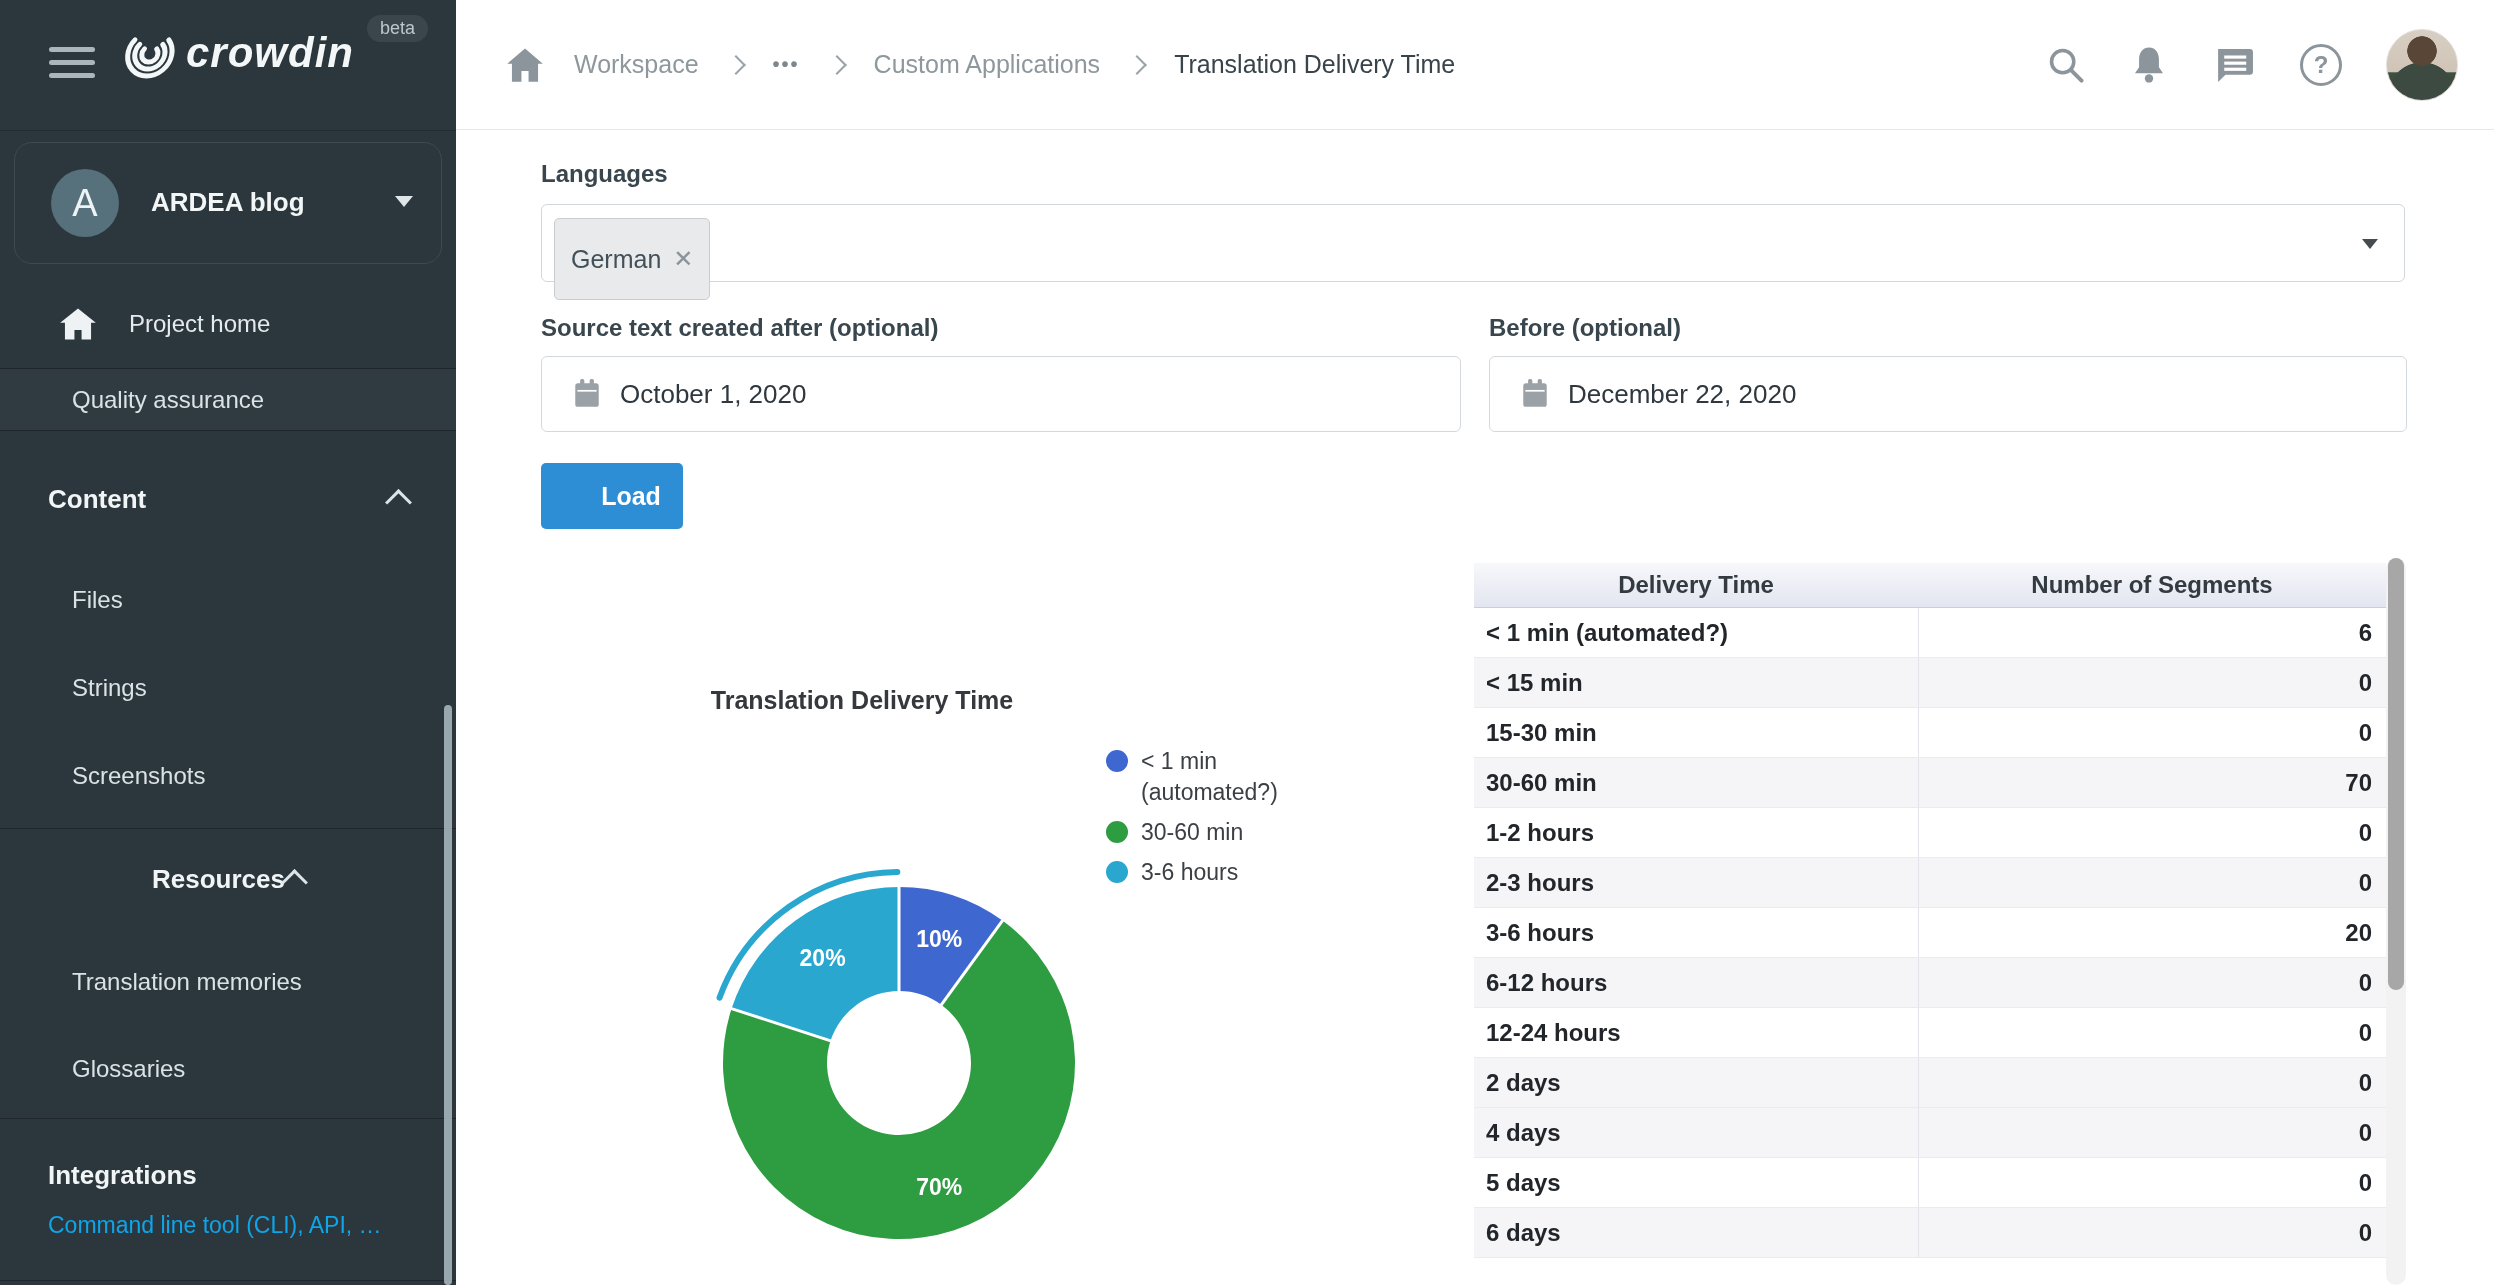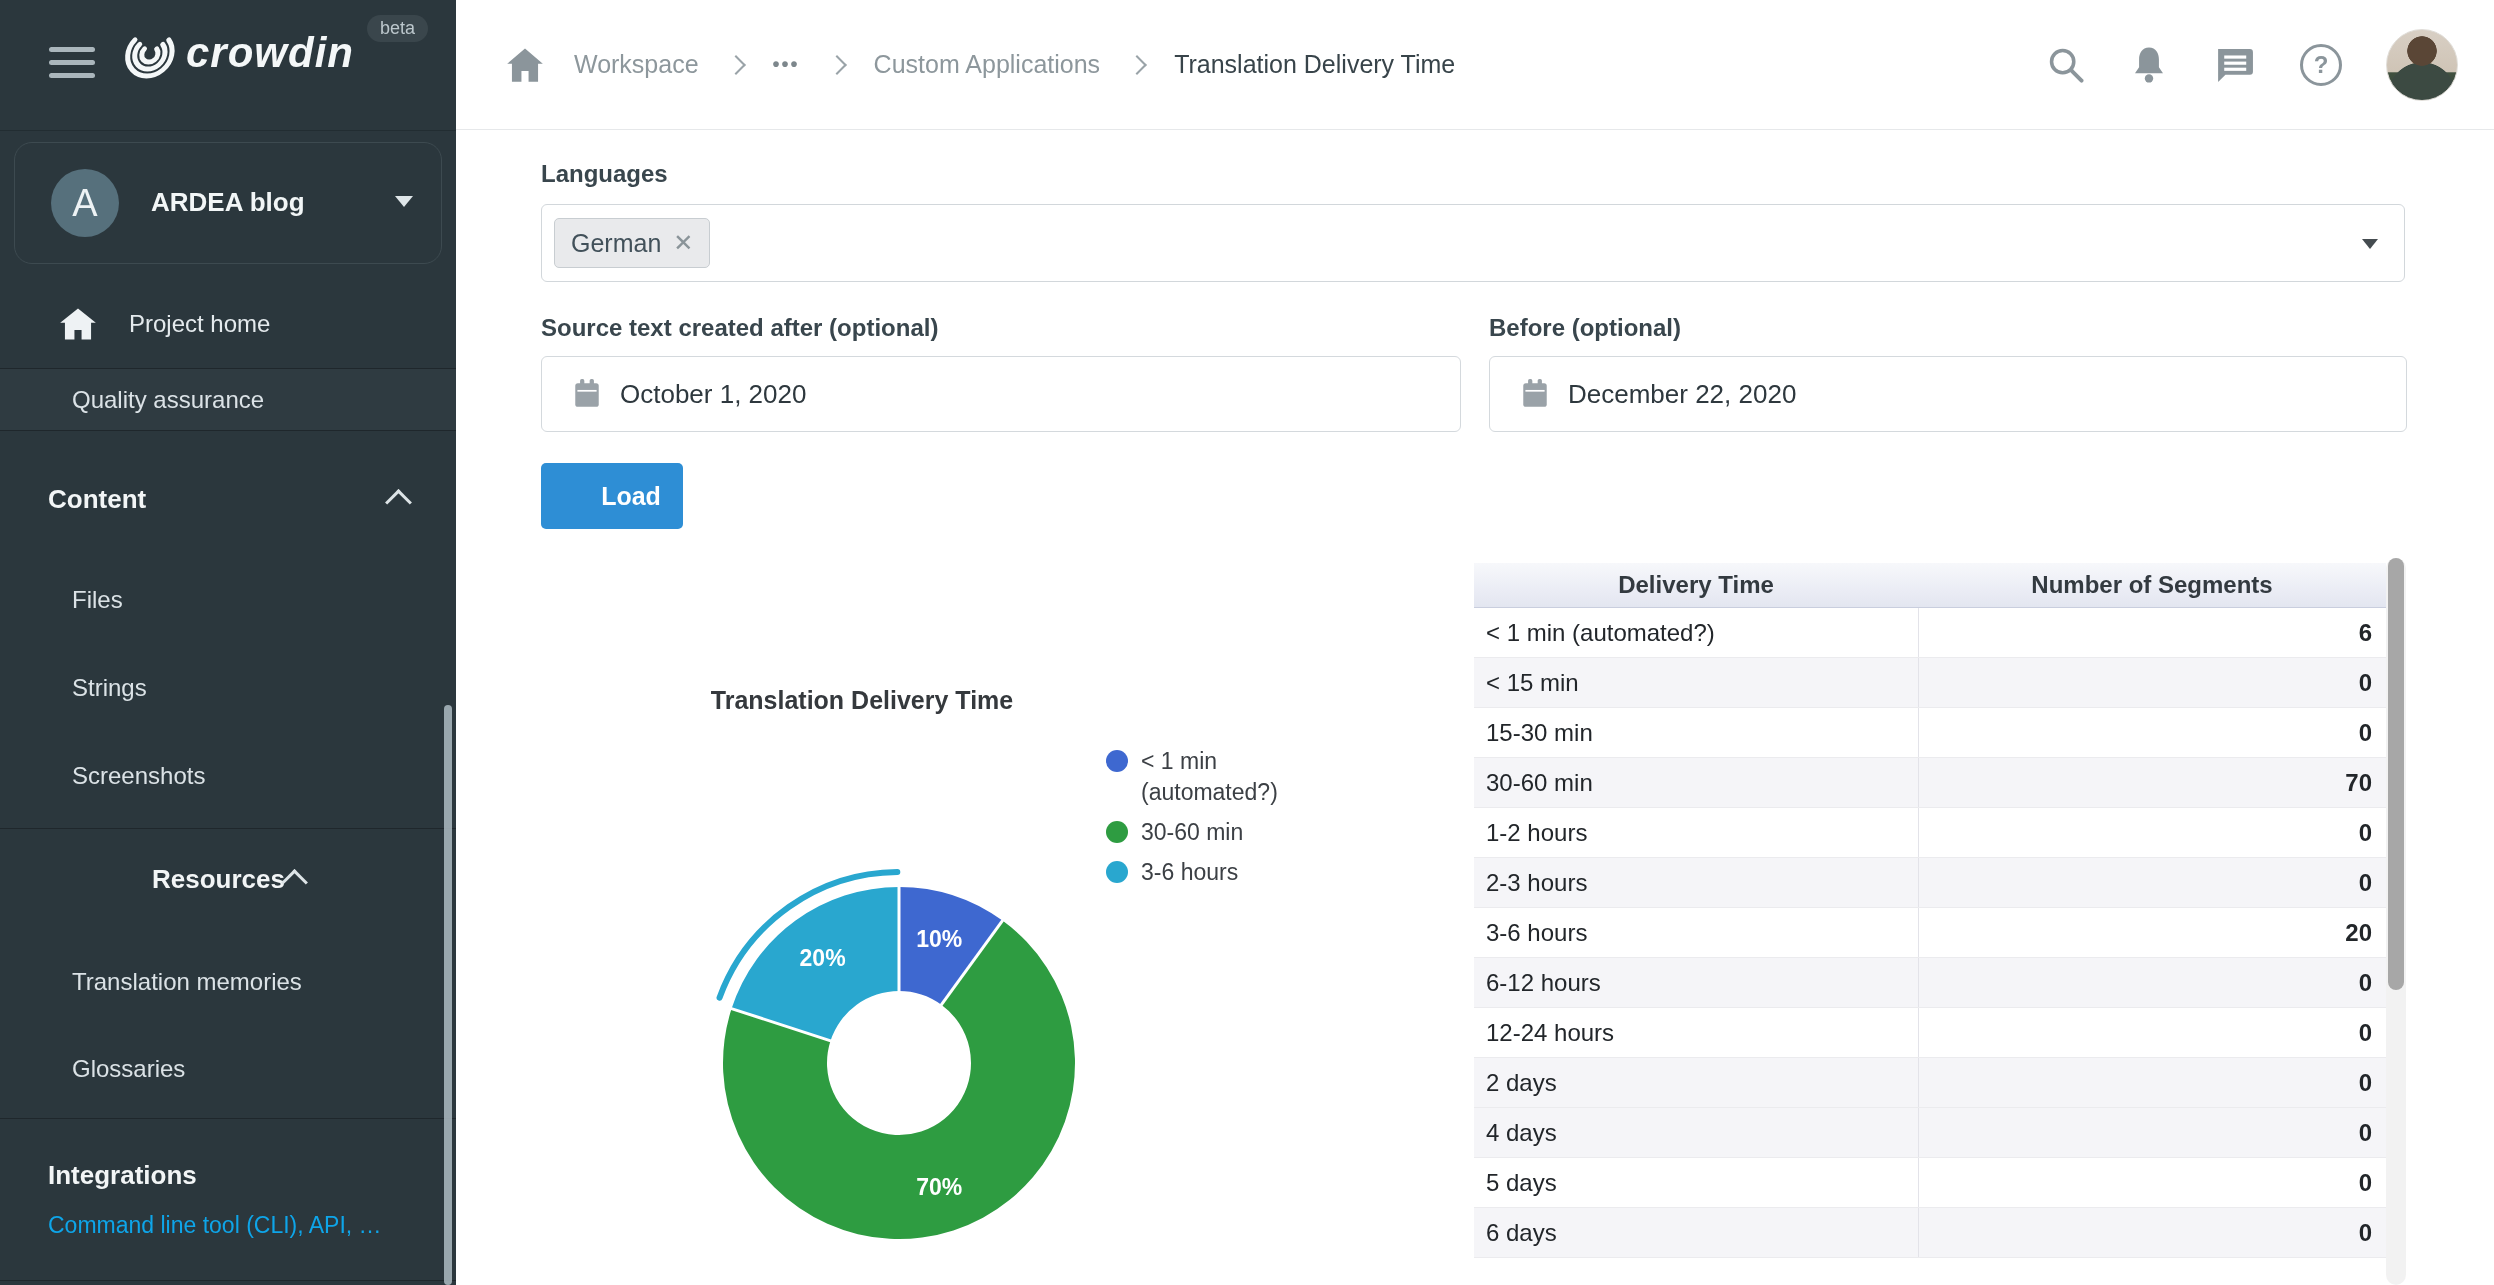--- a/index.html
+++ b/index.html
@@ -45,42 +45,42 @@
   .avatar{width:70px;height:70px;border-radius:50%;cursor:pointer;border:1px solid #e0ddd8;
     background:
       radial-gradient(circle at 50% 30%, #5a4636 0%, #5a4636 24%, transparent 25%),
       radial-gradient(circle at 50% 95%, #3c4a42 0%, #3c4a42 45%, transparent 46%),
       radial-gradient(circle at 50% 45%, #c9a88e 0%, #c9a88e 18%, transparent 19%),
       linear-gradient(180deg,#d8cfc4 0%,#cfc4b6 60%,#40503f 61%,#36443a 100%);}
   
   .field-label{position:absolute;font-size:24px;font-weight:700;color:#39464d;}
   .select-box{position:absolute;left:541px;top:204px;width:1862px;height:76px;border:1px solid #d2d7db;border-radius:6px;background:#fff;cursor:pointer;}
   .chip{position:absolute;left:12px;top:13px;height:48px;background:#e9eaec;border:1px solid #c8cdd1;border-radius:5px;
-    display:flex;align-items:center;padding:0 16px;gap:12px;}
+    display:flex;align-items:center;padding:16px 16px;gap:12px;}
   .chip-label{font-size:25px;color:#42515a;}
   .chip-x{font-size:24px;color:#8a9499;cursor:pointer;}
   .select-caret{position:absolute;right:26px;top:34px;width:0;height:0;border-left:8px solid transparent;border-right:8px solid transparent;border-top:10px solid #454c50;}
   .date-input{position:absolute;top:356px;height:74px;border:1px solid #d4d9dd;border-radius:6px;background:#fff;display:flex;align-items:center;cursor:text;}
   .date-text{font-size:26px;color:#2e383e;margin-left:18px;}
   .load-btn{position:absolute;left:541px;top:463px;width:142px;height:66px;background:#2e8ed5;border:none;border-radius:5px;
     color:#fff;font-size:25px;font-weight:700;font-family:"Liberation Sans",sans-serif;cursor:pointer;padding-left:44px;}
   
   .chart-title{position:absolute;left:562px;top:686px;width:600px;text-align:center;font-size:25px;font-weight:700;color:#35393d;}
   .legend{position:absolute;left:1106px;top:746px;}
   .legend-item{display:flex;margin-bottom:9px;}
   .legend-dot{width:22px;height:22px;border-radius:50%;flex:0 0 22px;margin-right:13px;margin-top:4px;}
   .legend-text{font-size:23px;color:#3c4045;line-height:31px;}
   .donut-wrap{position:absolute;left:699px;top:863px;width:400px;height:400px;}
   
   .seg-table{position:absolute;left:1474px;top:563px;width:912px;border-collapse:collapse;table-layout:fixed;}
   .seg-table th{
     height:42px;font-size:24px;font-weight:700;color:#333a40;text-align:center;
     background:linear-gradient(180deg,#f7f8fb 0%,#e9ebf4 70%,#e3e6f0 100%);
     border-bottom:1px solid #c9cede;}
-  .seg-table td{height:47px;font-size:24px;color:#22262a;border-bottom:1px solid #ebebee;background:#fff;}
+  .seg-table td{height:47px;font-size:24px;color:#22262a;border-bottom:1px solid #ebebee;background:#fff;font-weight:bold;}
   .seg-table tr.striped td{background:#f5f5f8;}
   .seg-table td.c1{padding-left:12px;border-right:1px solid #e3e3e9;}
   .seg-table td.c2{text-align:right;padding-right:14px;font-weight:600;}
   .table-scrollbar{position:absolute;left:2386px;top:558px;width:20px;height:727px;background:rgba(0,0,0,0.05);border-radius:10px;}
   .table-scroll-thumb{position:absolute;left:2px;top:0;width:16px;height:432px;background:#a7a7a7;border-radius:9px;cursor:grab;}
 </style>
 </head>
 <body>
 
 <div class="sidebar">

